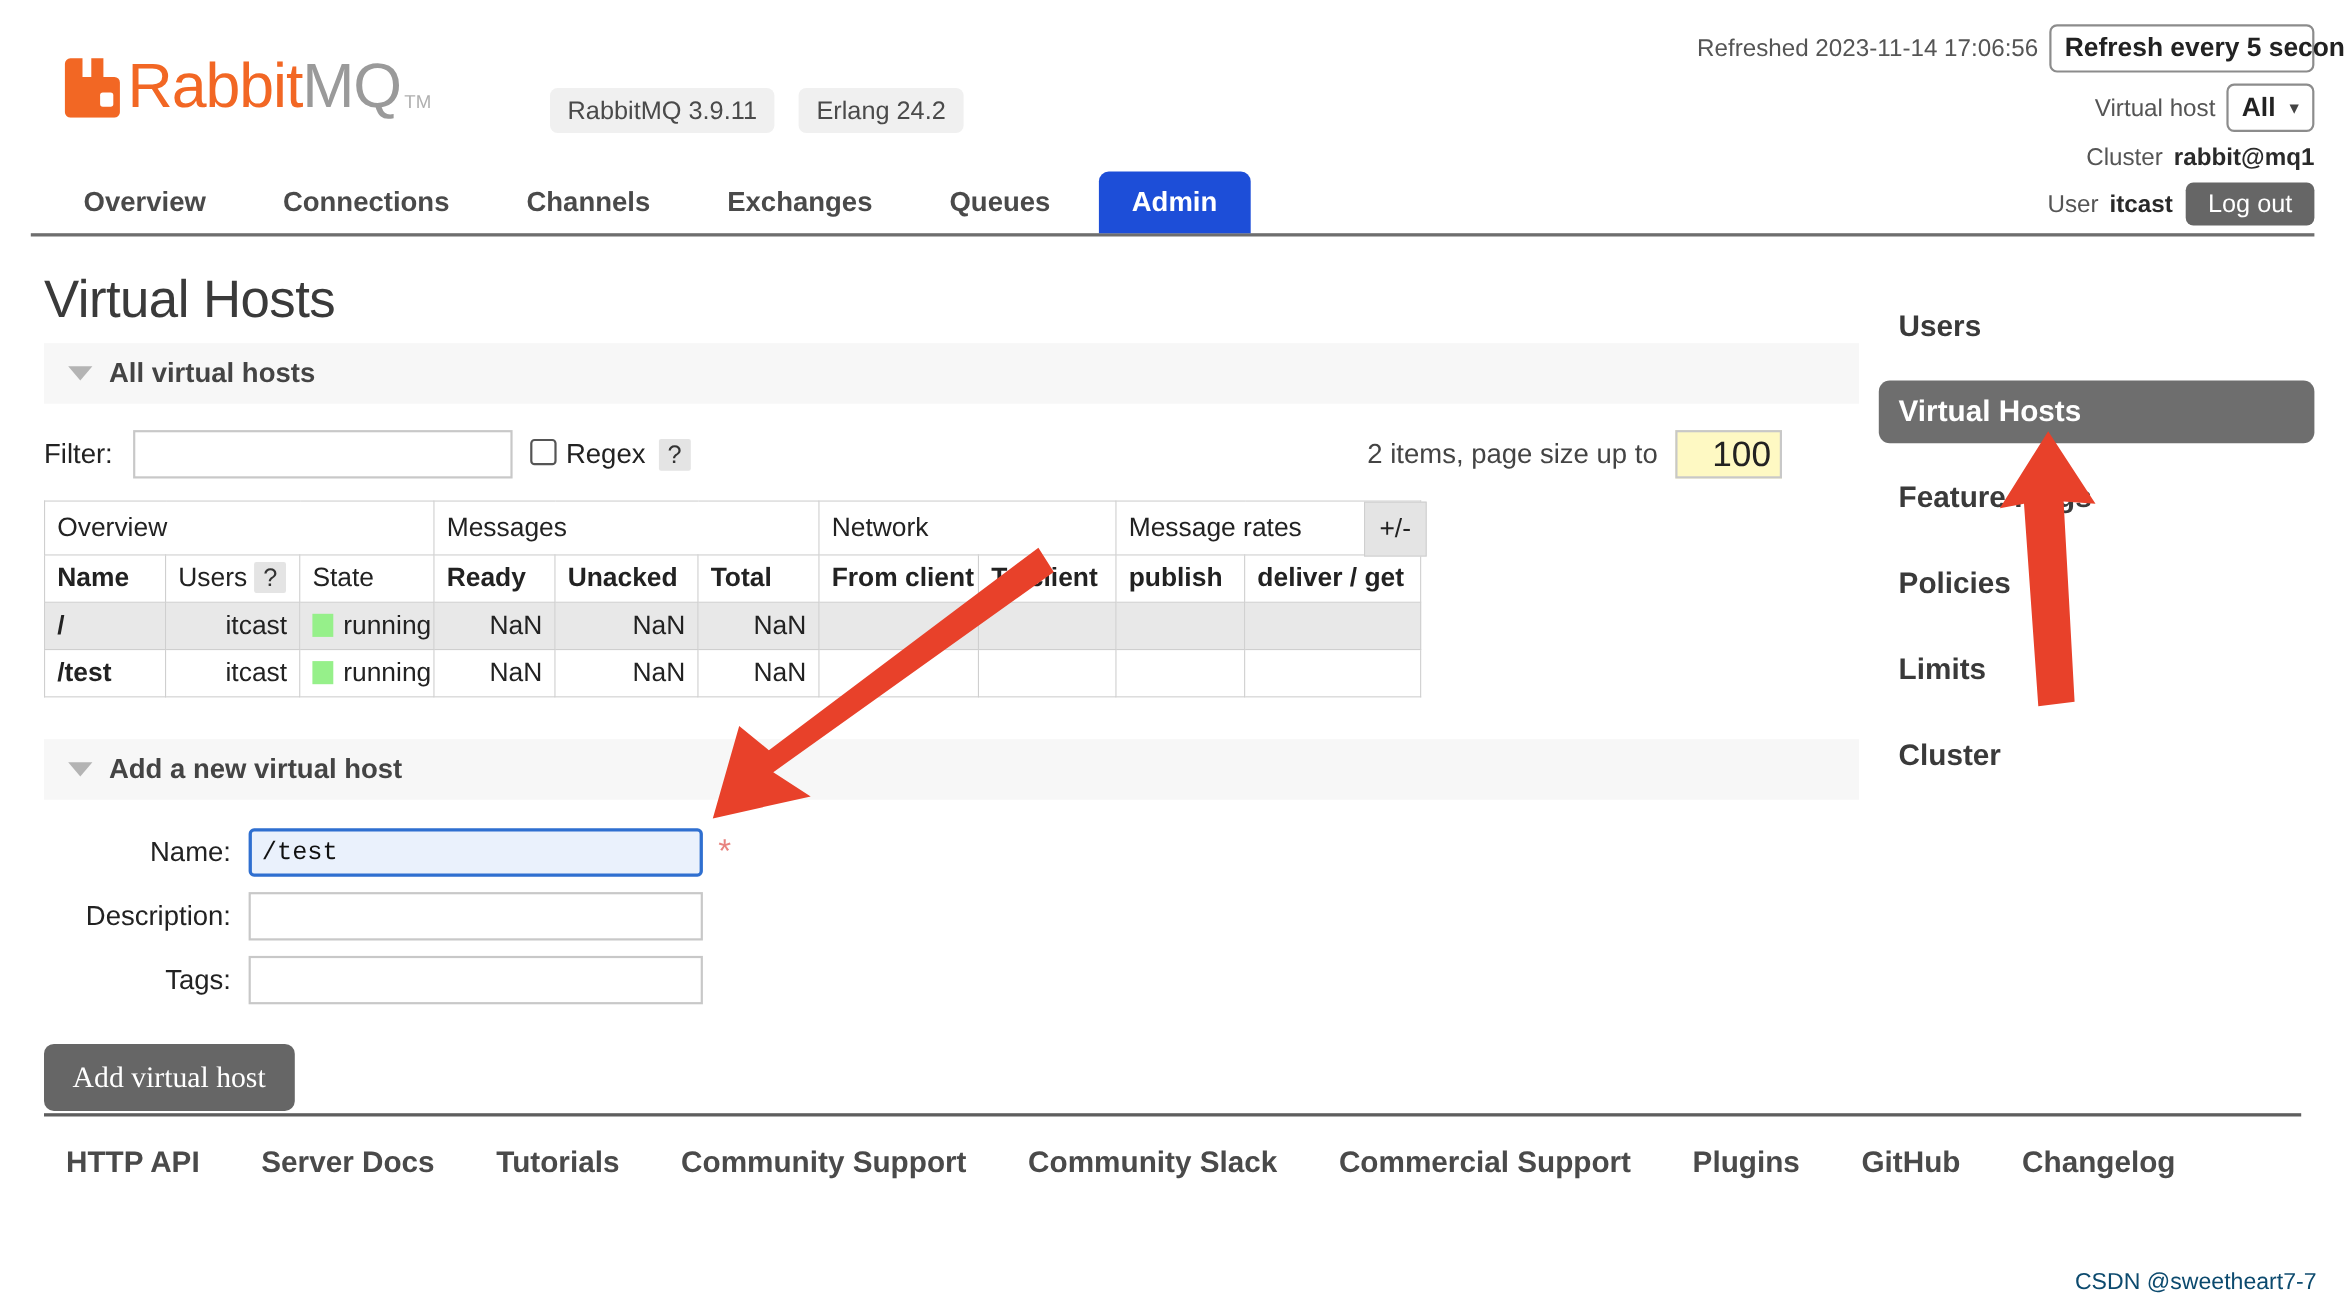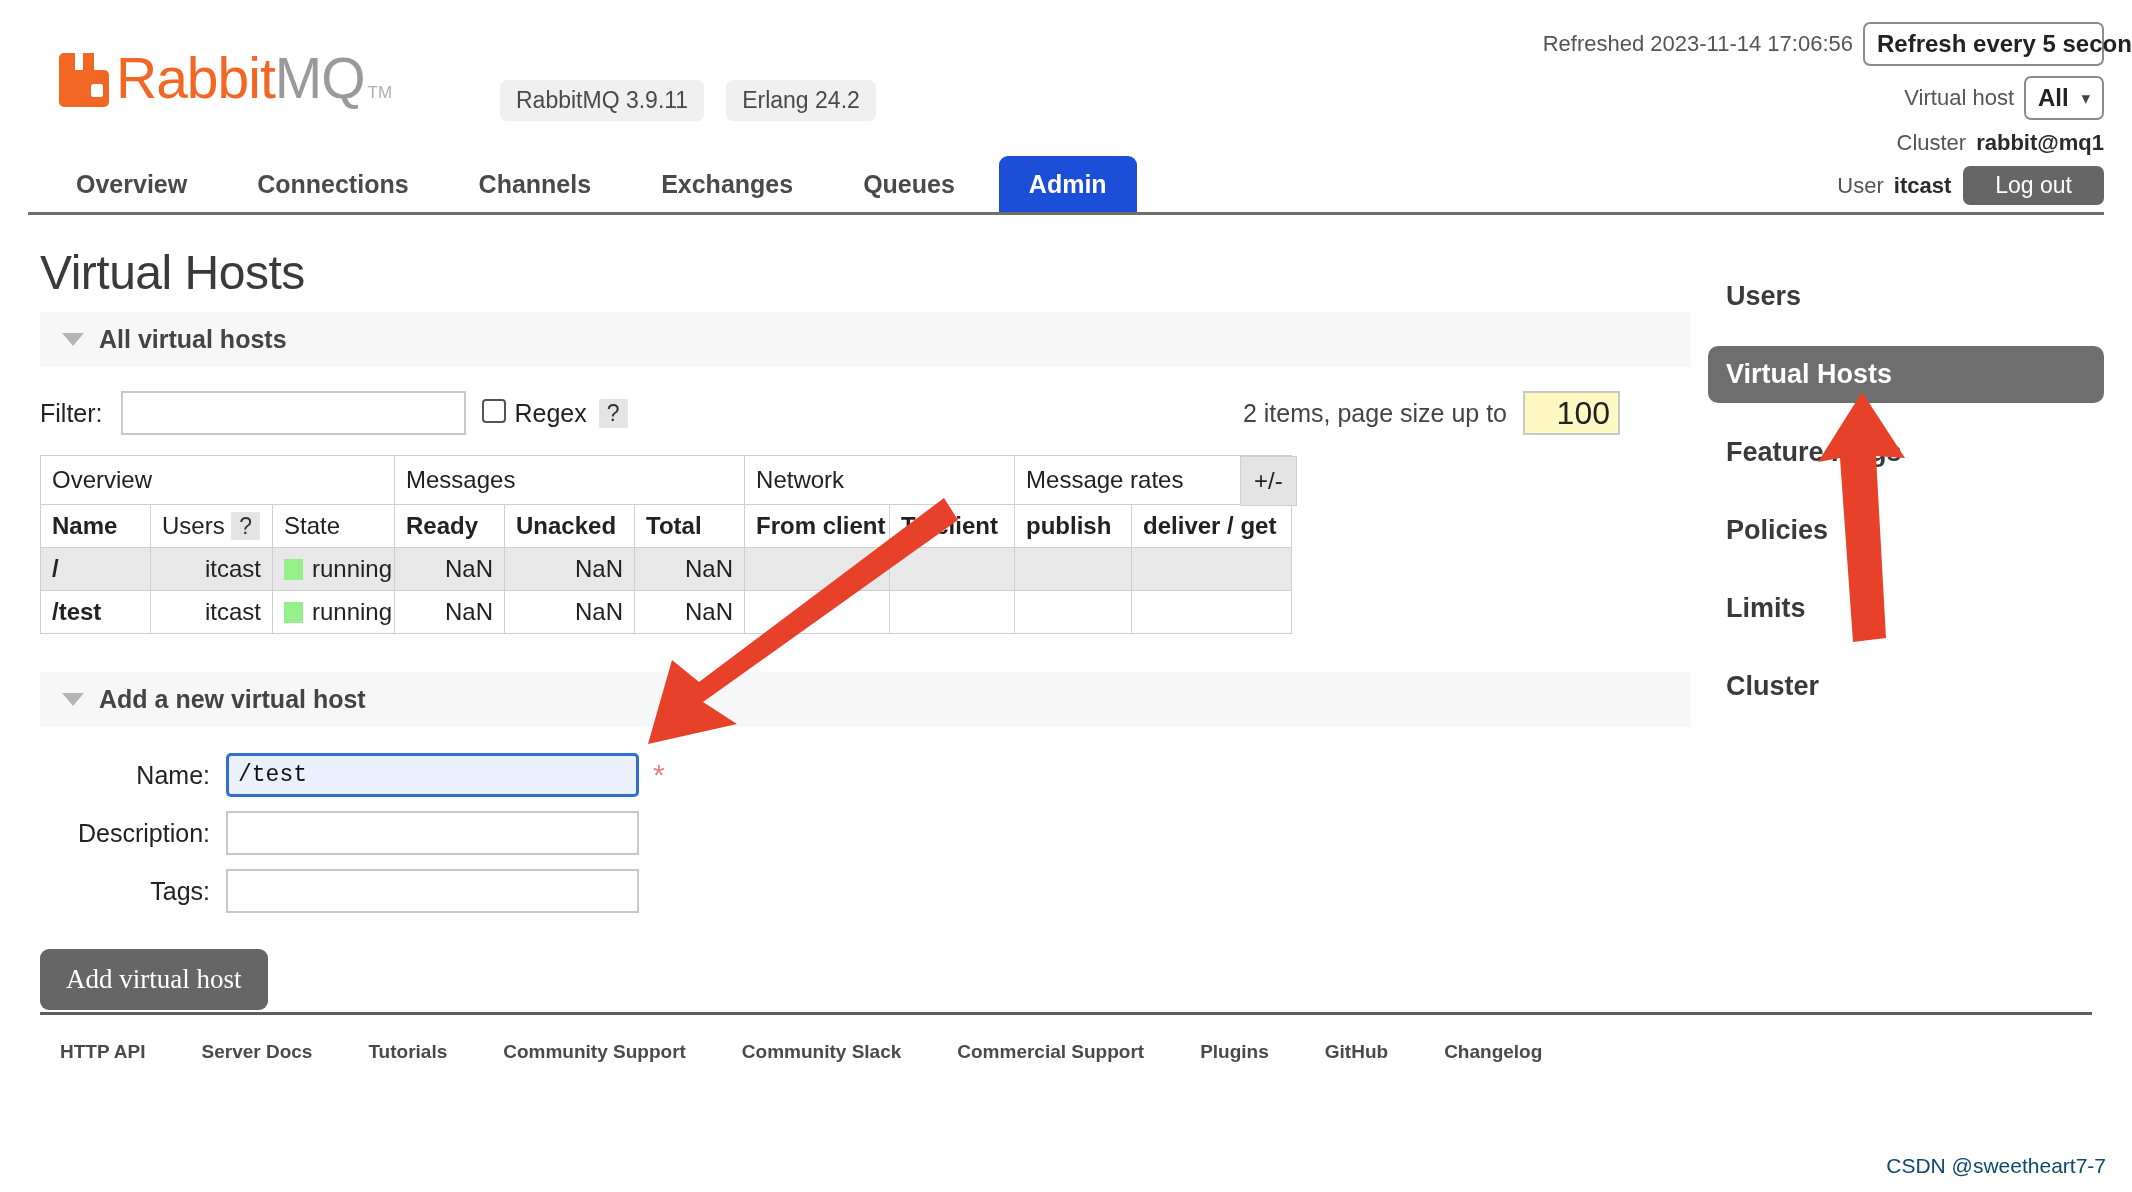--- a/index.html
+++ b/index.html
@@ -101,21 +101,21 @@
     color: #444;
     font-weight: normal;
   }
   .strong-val { font-weight: bold; color: #2a2a2a; }
   #logout-btn {
     background: #666666;
     color: #ffffff;
     border: none;
     border-radius: 7px;
     font-size: 23px;
-    padding: 6px 32px;
+    padding: 6px 20px;
     margin-left: 12px;
     font-family: inherit;
     cursor: pointer;
   }
 
   
   #nav {
     position: absolute;
     left: 28px;
     right: 28px;
@@ -356,21 +356,21 @@
     left: 40px;
     top: 1012px;
     width: 2052px;
     border-top: 3px solid #5e5e5e;
     padding-top: 26px;
     display: flex;
     align-items: center;
     padding-left: 20px;
   }
   .foot-link {
-    font-size: 19px;
+    font-size: 27px;
     font-weight: bold;
     color: #4a4a4a;
     margin-right: 56px;
     cursor: pointer;
     white-space: nowrap;
   }
   #watermark {
     position: absolute;
     right: 26px;
     bottom: 14px;

